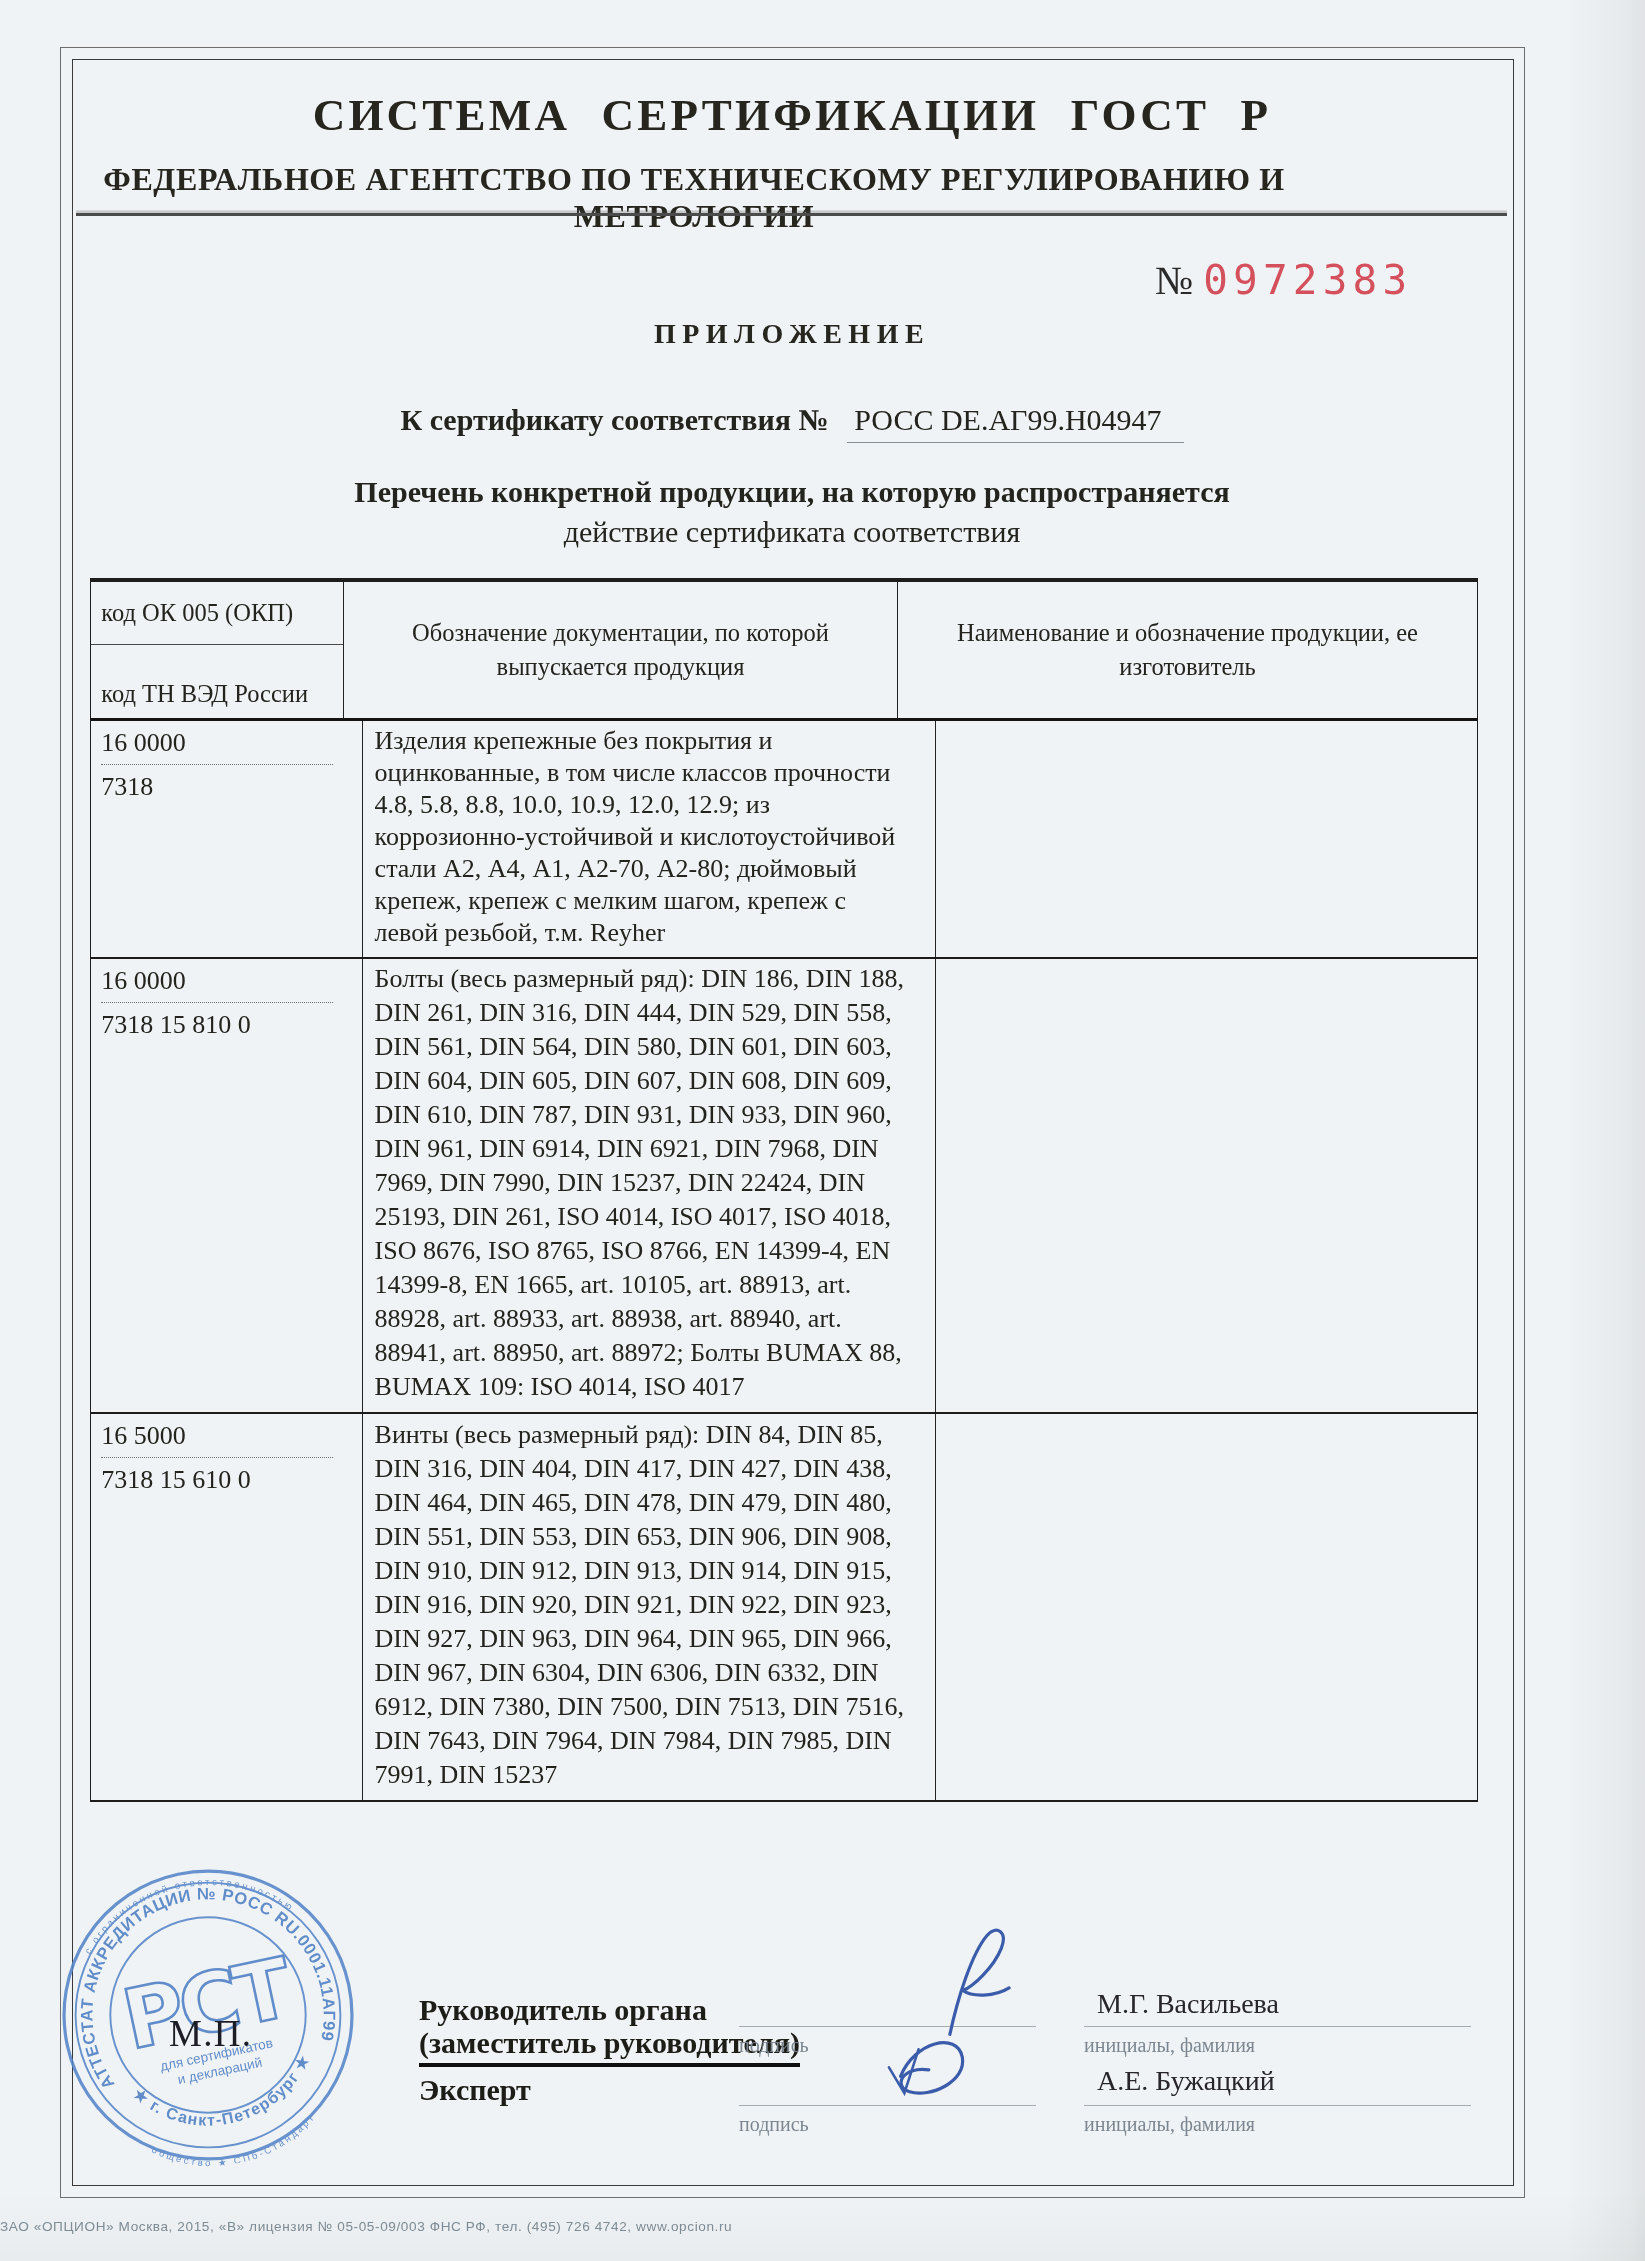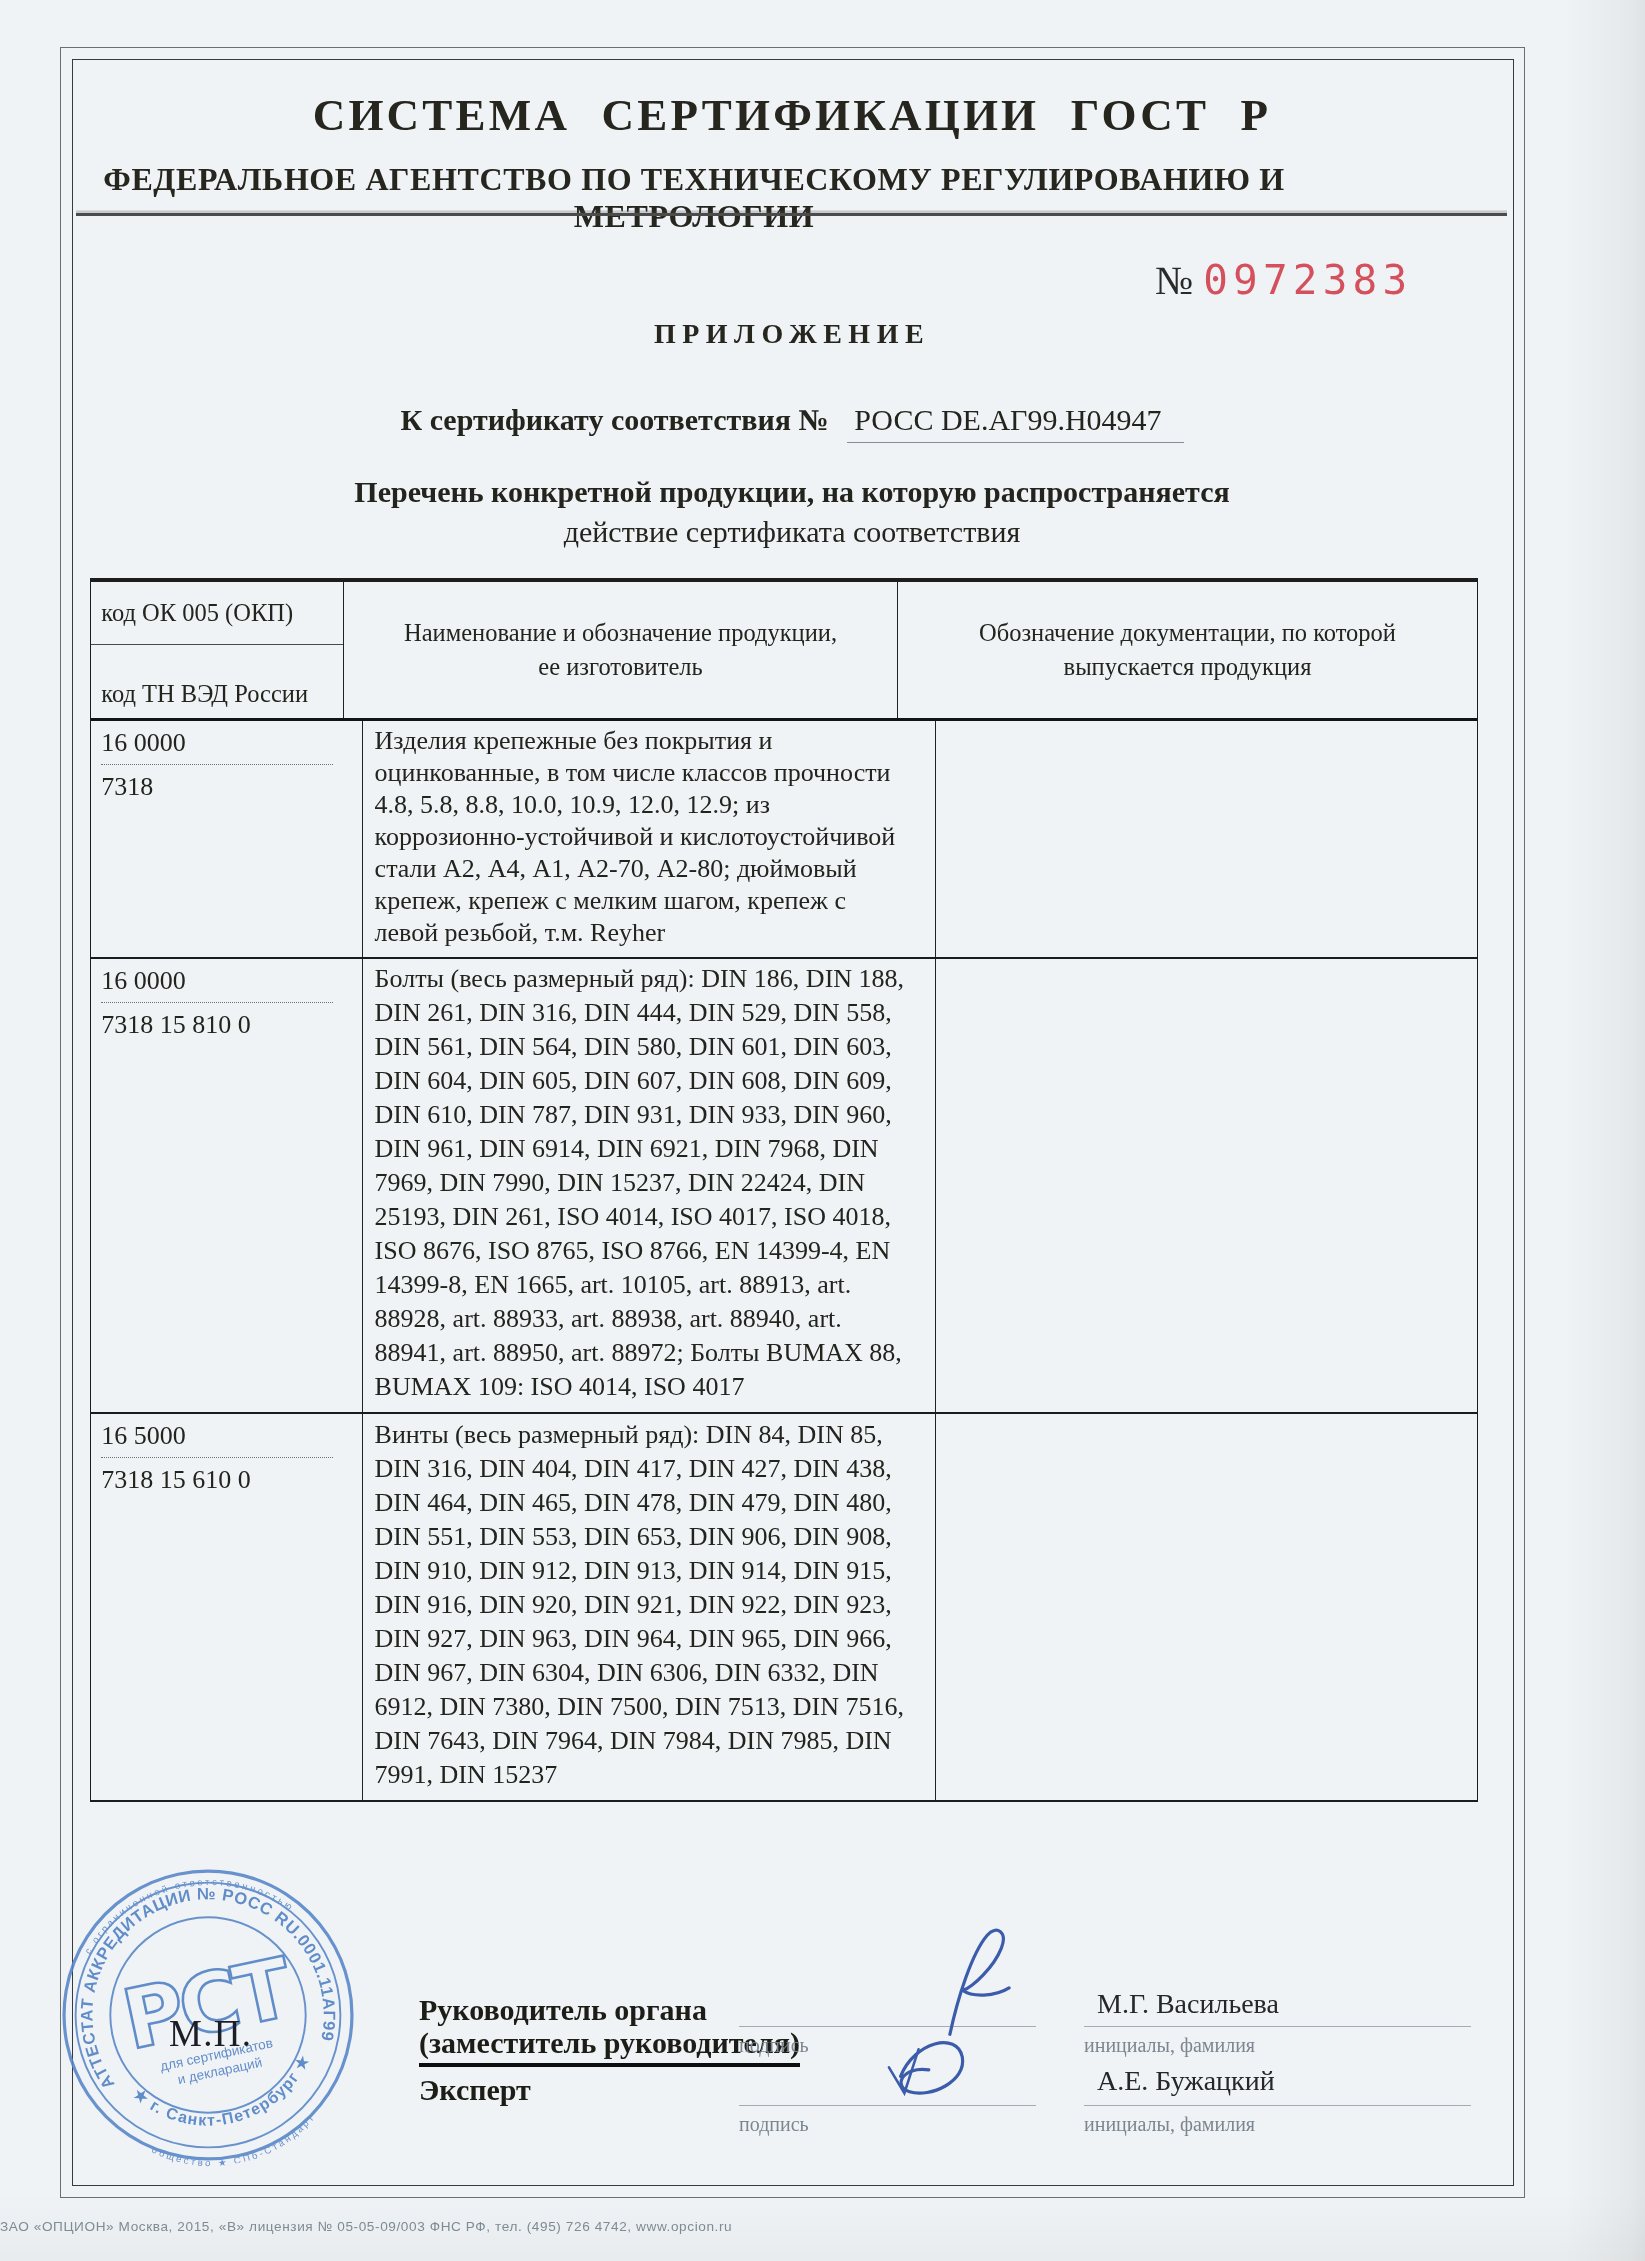--- a/index.html
+++ b/index.html
@@ -121,22 +121,22 @@
 
   <div class="sub1">Перечень конкретной продукции,  на которую распространяется</div>
   <div class="sub2">действие сертификата соответствия</div>
 
   <div class="ptable">
     <div class="trow thead">
       <div class="cell th1">
         <div class="th1-top">код ОК 005 (ОКП)</div>
         <div class="th1-bot">код ТН ВЭД России</div>
       </div>
+      <div class="cell th-c">Обозначение документации, по которой выпускается продукция</div>
       <div class="cell th-c">Наименование и обозначение продукции, ее изготовитель</div>
-      <div class="cell th-c">Обозначение документации, по которой выпускается продукция</div>
     </div>
 
     <div class="trow r1">
       <div class="cell code-cell">
         <div>16 0000</div>
         <div class="dotline"></div>
         <div>7318</div>
       </div>
       <div class="cell desc-cell">Изделия крепежные без покрытия и оцинкованные, в том числе классов прочности 4.8, 5.8, 8.8, 10.0, 10.9, 12.0, 12.9; из коррозионно-устойчивой и кислотоустойчивой стали А2, А4, А1, А2-70, А2-80;  дюймовый крепеж, крепеж с мелким шагом, крепеж с левой резьбой, т.м. Reyher</div>
       <div class="cell doc-cell"></div>

